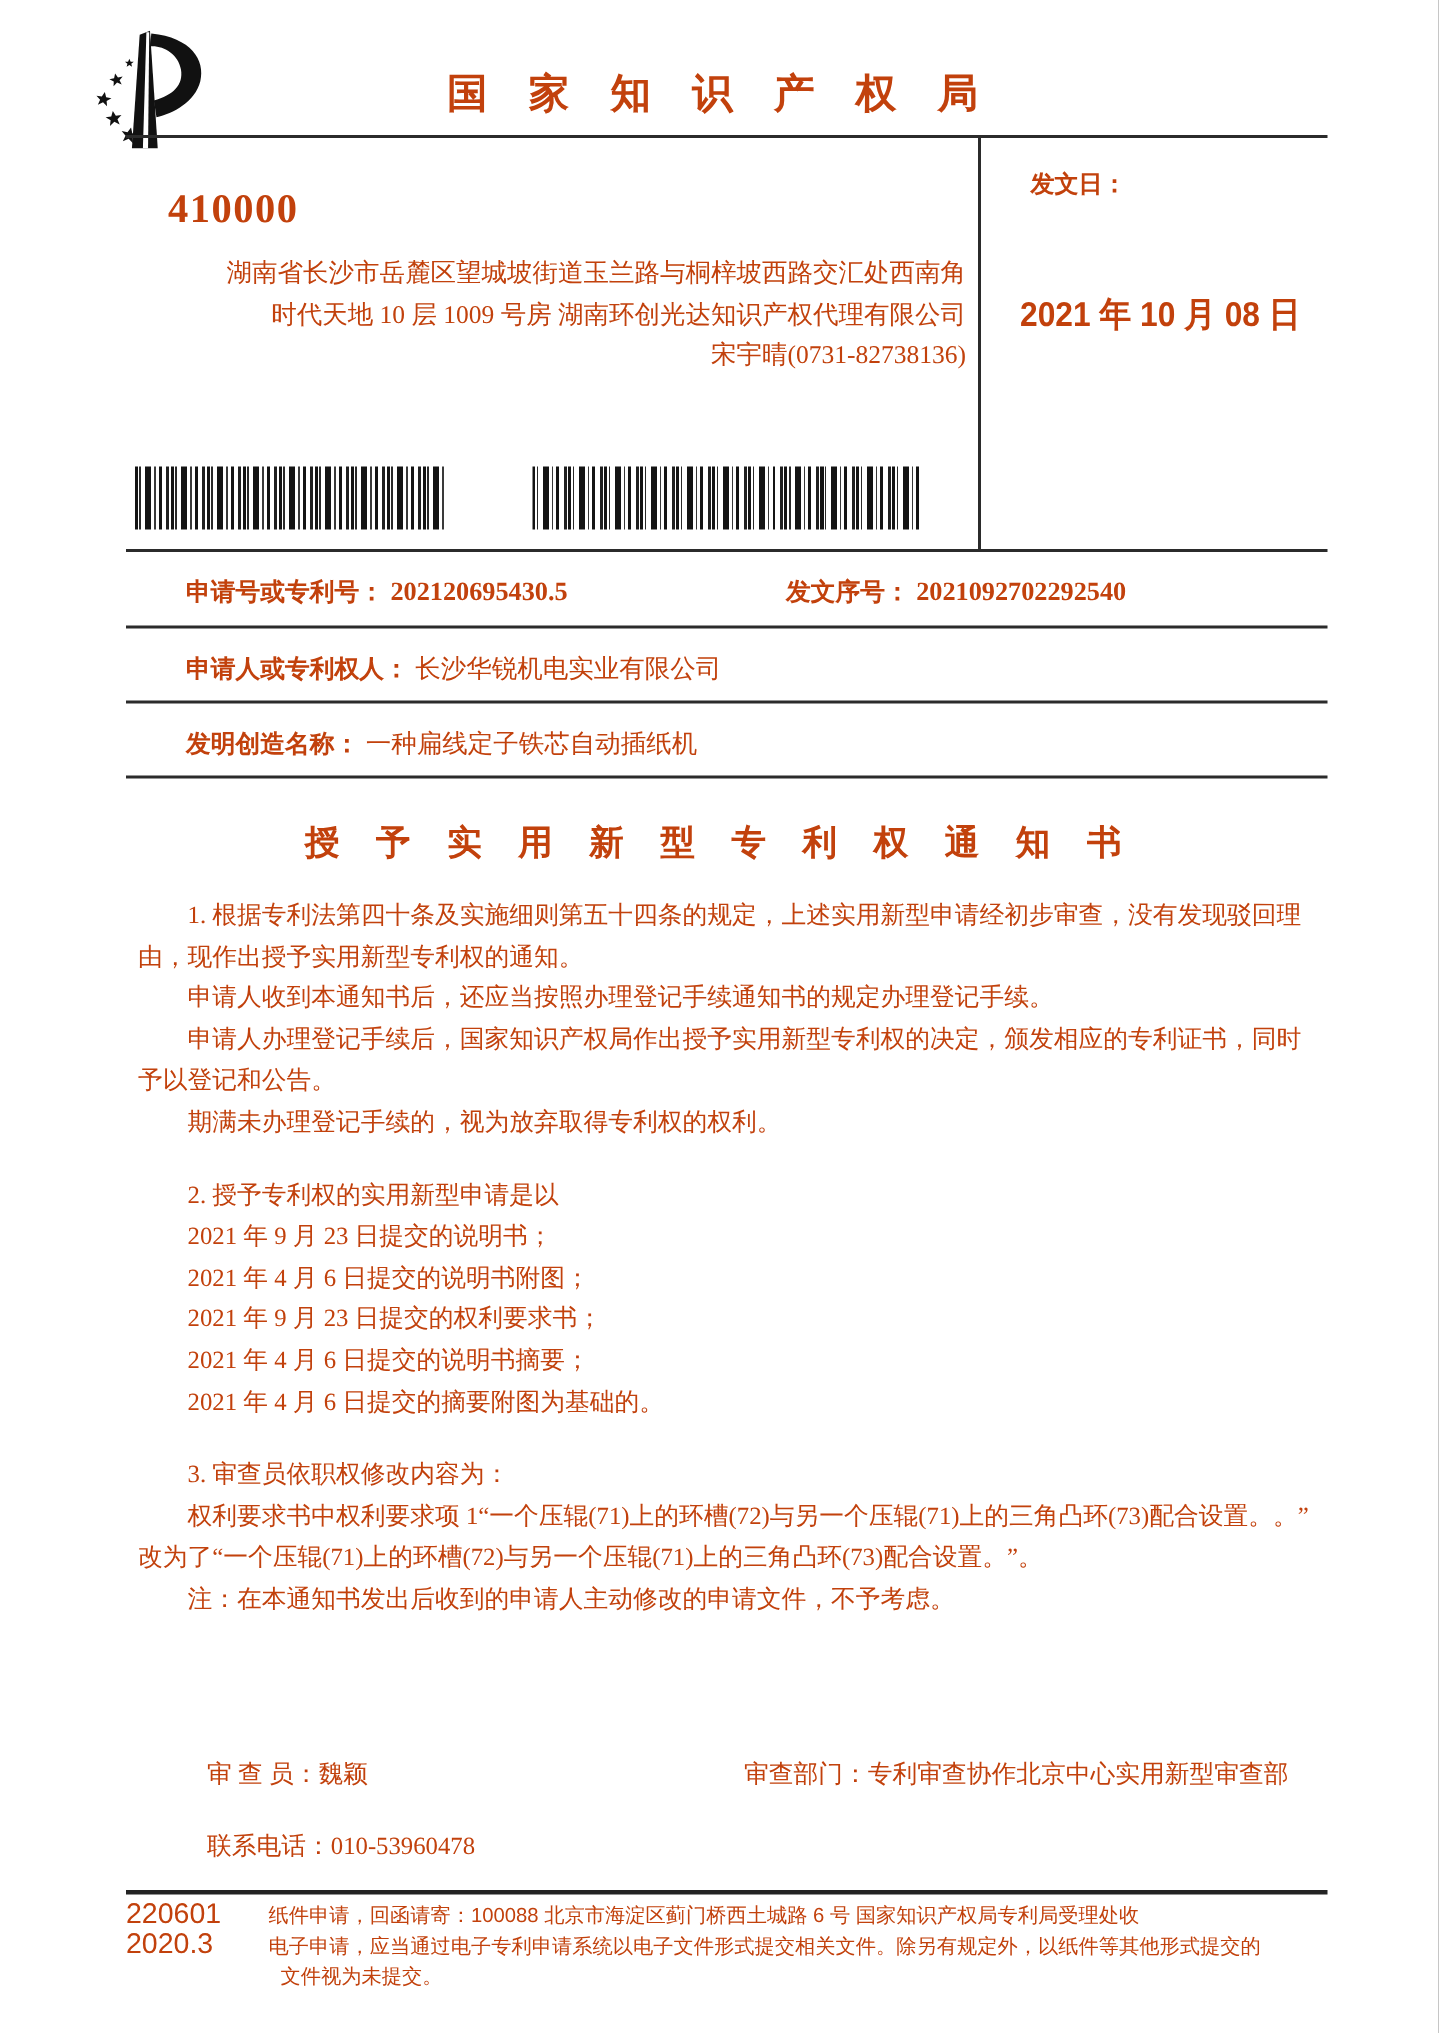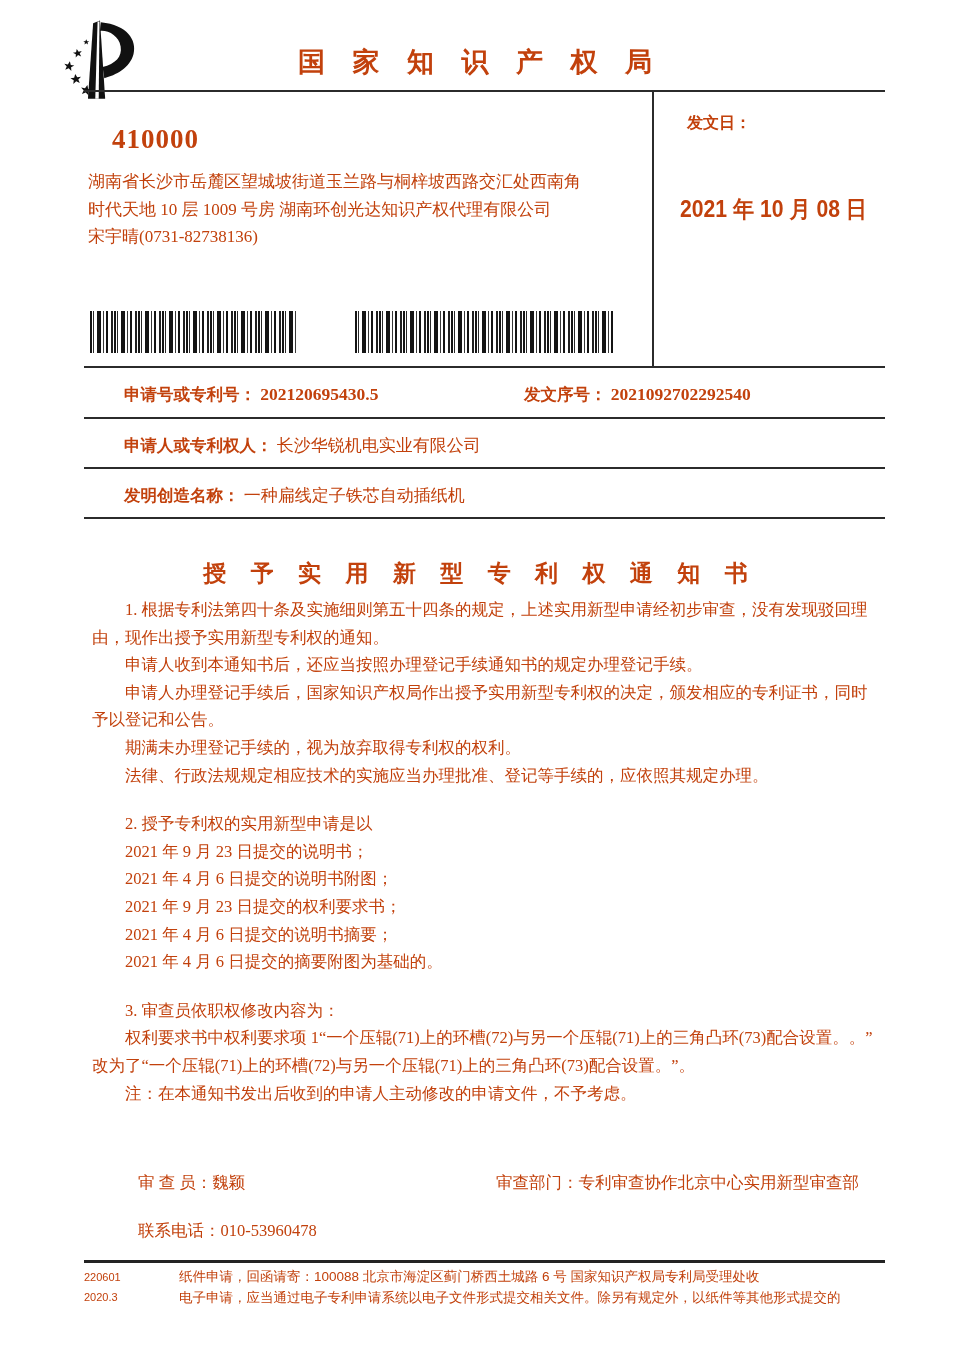--- a/index.html
+++ b/index.html
@@ -38,21 +38,21 @@
   .issue-label{left:33px;top:22px;position:absolute;font-weight:bold;font-size:16px;}
   .issue-date{
     left:26px;top:103px;position:absolute;
     font-weight:bold;font-size:23px;letter-spacing:0px;
     transform:scaleX(.92);transform-origin:left;
     white-space:nowrap;
   }
 
   
   .postcode{left:112px;top:124px;font-weight:bold;font-size:27px;letter-spacing:1px;}
-  .mail{left:88px;top:168px;width:556px;text-align:left;font-size:17px;line-height:27.5px;}
+  .mail{left:88px;top:168px;width:556px;text-align:right;font-size:17px;line-height:27.5px;}
 
   
   .barcode{
     top:311px;height:42px;
     background:repeating-linear-gradient(90deg,
       #141414 0px,#141414 2px,#fff 2px,#fff 3px,
       #2a2a2a 3px,#2a2a2a 4px,#fff 4px,#fff 7px,
       #141414 7px,#141414 11px,#fff 11px,#fff 13px,
       #3a3a3a 13px,#3a3a3a 14px,#fff 14px,#fff 16px,
       #141414 16px,#141414 18px,#fff 18px,#fff 21px,
@@ -66,37 +66,37 @@
   .frow .lbl{font-weight:bold;font-family:"Liberation Sans","DejaVu Sans",sans-serif;font-size:16.5px;padding-left:29px;}
   .frow .num{font-weight:bold;font-size:17.5px;}
   .frow.r1{top:384px;}
   .frow.r2{top:434px;}
   .frow.r3{top:484px;}
   .serial{position:absolute;left:400px;top:0;}
 
   
   .ntitle{
     left:65px;right:64px;top:546px;text-align:center;
-    font-weight:bold;font-size:23px;letter-spacing:9px;white-space:nowrap;margin-top:12px;
+    font-weight:bold;font-size:23px;letter-spacing:9px;white-space:nowrap;
   }
 
   
   .body{left:92px;right:62px;top:596px;font-size:16.5px;line-height:27.6px;}
   .bline{white-space:nowrap;}
   .bline.ind{text-indent:33px;}
   .bline.gap{margin-top:21px;}
 
   
   .sig{left:92px;right:62px;top:1172px;font-size:16.5px;white-space:nowrap;}
   .sig .ex{position:absolute;left:46px;top:0;}
   .sig .dept{position:absolute;left:404px;top:0;}
   .phone{left:138px;top:1220px;font-size:16.5px;white-space:nowrap;}
 
   .hline.foot{top:1260px;height:3px;background:#232323;}
-  .fcodes{left:84px;top:1267px;font-size:11px;line-height:20px;}
+  .fcodes{left:84px;top:1267px;font-size:19px;line-height:20px;}
   .fnotes{left:179px;right:60px;top:1267px;font-size:13.5px;line-height:20.5px;}
   .fnotes .cont{padding-left:8px;}
 </style>
 </head>
 <body>
 
 <div class="page">
 
   <svg class="abs logo" viewBox="0 0 100 100" aria-hidden="true">
     <defs>
@@ -160,21 +160,20 @@
 
   <div class="abs ntitle hei">授 予 实 用 新 型 专 利 权 通 知 书</div>
 
   <div class="abs body">
     <div class="bline ind">1. 根据专利法第四十条及实施细则第五十四条的规定，上述实用新型申请经初步审查，没有发现驳回理</div>
     <div class="bline">由，现作出授予实用新型专利权的通知。</div>
     <div class="bline ind">申请人收到本通知书后，还应当按照办理登记手续通知书的规定办理登记手续。</div>
     <div class="bline ind">申请人办理登记手续后，国家知识产权局作出授予实用新型专利权的决定，颁发相应的专利证书，同时</div>
     <div class="bline">予以登记和公告。</div>
     <div class="bline ind">期满未办理登记手续的，视为放弃取得专利权的权利。</div>
-    <div class="bline ind">法律、行政法规规定相应技术的实施应当办理批准、登记等手续的，应依照其规定办理。</div>
     <div class="bline ind gap">2. 授予专利权的实用新型申请是以</div>
     <div class="bline ind">2021 年 9 月 23 日提交的说明书；</div>
     <div class="bline ind">2021 年 4 月 6 日提交的说明书附图；</div>
     <div class="bline ind">2021 年 9 月 23 日提交的权利要求书；</div>
     <div class="bline ind">2021 年 4 月 6 日提交的说明书摘要；</div>
     <div class="bline ind">2021 年 4 月 6 日提交的摘要附图为基础的。</div>
     <div class="bline ind gap">3. 审查员依职权修改内容为：</div>
     <div class="bline ind">权利要求书中权利要求项 1“一个压辊(71)上的环槽(72)与另一个压辊(71)上的三角凸环(73)配合设置。。”</div>
     <div class="bline">改为了“一个压辊(71)上的环槽(72)与另一个压辊(71)上的三角凸环(73)配合设置。”。</div>
     <div class="bline ind">注：在本通知书发出后收到的申请人主动修改的申请文件，不予考虑。</div>
@@ -193,15 +192,16 @@
   </div>
 
   <div class="abs hline foot"></div>
   <div class="abs fcodes hei">
     <div>220601</div>
     <div>2020.3</div>
   </div>
   <div class="abs fnotes hei">
     <div>纸件申请，回函请寄：100088  北京市海淀区蓟门桥西土城路 6 号    国家知识产权局专利局受理处收</div>
     <div>电子申请，应当通过电子专利申请系统以电子文件形式提交相关文件。除另有规定外，以纸件等其他形式提交的</div>
+    <div class="cont">文件视为未提交。</div>
   </div>
 
 </div>
 
 </body></html>

